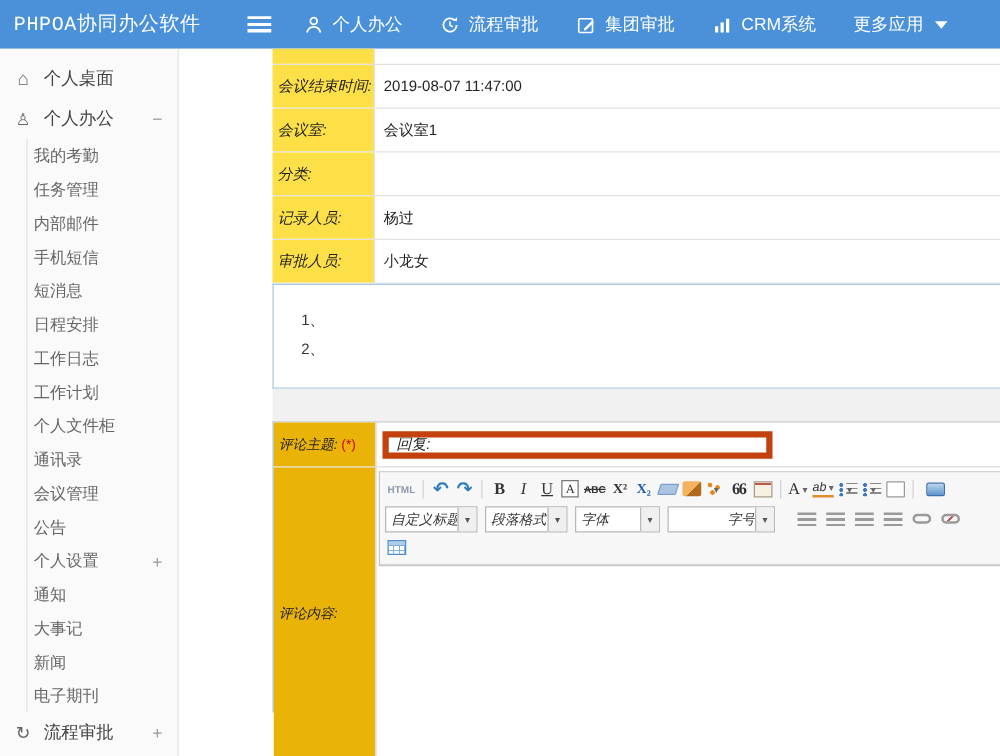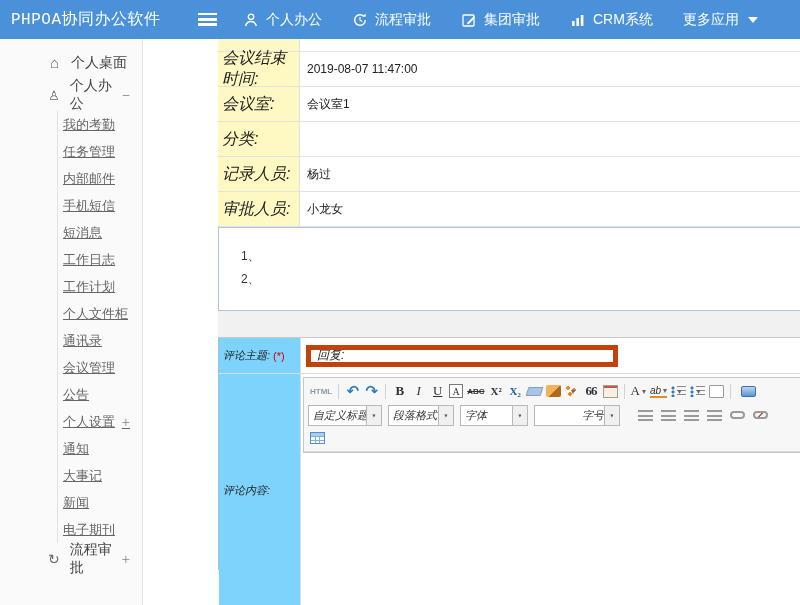--- a/index.html
+++ b/index.html
@@ -15,55 +15,55 @@
           background:linear-gradient(#fff 0 2.5px,transparent 2.5px 5.5px,#fff 5.5px 8px,transparent 8px 10.5px,#fff 10.5px 13px);}
   .topnav{display:flex;align-items:center;margin-left:26px;}
   .nav-item{display:flex;align-items:center;gap:7px;margin-right:30px;font-size:14px;cursor:pointer;white-space:nowrap;}
   .nav-ic{display:inline-flex;width:16px;height:16px;}
   .nav-ic svg{width:16px;height:16px;}
   .dd-caret{width:0;height:0;border-left:5px solid transparent;border-right:5px solid transparent;
             border-top:6px solid #fff;margin-left:2px;}
 
   
   .sidebar{position:absolute;top:39px;left:0;bottom:0;width:143px;background:#fafafa;
-           border-right:1px solid #e3e3e3;padding-top:8px;overflow:hidden;padding-left:36px;}
+           border-right:1px solid #e3e3e3;padding-top:8px;overflow:hidden;}
   .s-item{display:flex;align-items:center;cursor:pointer;position:relative;color:#555;}
   .s-item.lv0{height:32px;padding:0 12px 0 10px;font-size:14px;color:#444;}
-  .s-item.lv1{height:27px;padding:0 12px 0 27px;font-size:13px;color:#666;text-decoration:underline;}
+  .s-item.lv1{height:27px;padding:0 12px 0 27px;font-size:13px;color:#666;}
   .s-item.lv1::before{content:"";position:absolute;left:21px;top:0;bottom:0;width:1px;background:#e2e2e2;}
   .s-icon{display:none;width:17px;height:16px;margin-right:8px;color:#666;font-size:14px;line-height:16px;text-align:center;}
   .lv0 .s-icon{display:inline-block;}
   .ic-home::before{content:"⌂";font-size:15px;}
   .ic-user::before{content:"♙";font-size:13px;}
   .ic-flow::before{content:"↻";font-size:14px;}
   .s-toggle{margin-left:auto;color:#9a9a9a;font-size:14px;}
 
   
   .content{position:absolute;top:39px;left:144px;right:0;bottom:0;background:#fff;}
   .col{margin-left:74px;}
 
   
   .f-row{display:flex;align-items:stretch;border-bottom:1px solid #e2e2e2;height:35px;}
   .f-row.partial{height:13px;}
-  .f-lab{width:82px;background:#fef9c3;border-right:1px solid #e2e2e2;display:flex;align-items:center;
-         padding-left:4px;font-size:16px;color:#222;font-style:italic;flex:none;}
+  .f-lab{width:82px;background:#fde047;border-right:1px solid #e2e2e2;display:flex;align-items:center;
+         padding-left:4px;font-size:12px;color:#222;font-style:italic;flex:none;}
   .f-val{display:flex;align-items:center;padding-left:7px;font-size:12px;color:#222;flex:1;text-align:right;}
 
   
   .notes-box{border:1px solid #a9c7de;border-right:none;height:84px;padding:17px 0 0 22px;
              font-size:12px;color:#333;background:#fff;}
   .note-line{line-height:23px;}
 
   .section-gap{height:26px;background:#f1f1f1;}
 
   
   .c-table{border-top:1px solid #c9c9c9;border-left:1px solid #9fc3dd;height:233px;}
   .c-row1{display:flex;align-items:stretch;height:36px;border-bottom:1px solid #dcdcdc;}
   .c-row2{display:flex;align-items:stretch;height:197px;}
-  .c-lab{width:82px;background:#7dd3fc;border-right:1px solid #dcdcdc;display:flex;align-items:center;
+  .c-lab{width:82px;background:#eab308;border-right:1px solid #dcdcdc;display:flex;align-items:center;
          padding-left:4px;font-size:11px;color:#222;font-style:italic;flex:none;gap:3px;}
   .c-lab.tall{height:232px;}
   .req{color:#cc0000;font-style:normal;}
   .c-val{flex:1;display:flex;align-items:center;padding-left:5px;}
   .c-val.top{align-items:flex-start;padding-top:3px;padding-left:2px;}
   .subject-input{width:312px;height:22px;border:5px solid #c2410c;font-size:12px;padding:0 6px;
                  font-style:italic;color:#222;outline:none;background:#fff;}
 
   
   .editor{flex:1;border:1px solid #c6c6c6;border-right:none;display:flex;flex-direction:column;background:#fff;}
@@ -102,21 +102,21 @@
   .i-monitor{width:14px;height:11px;background:linear-gradient(#bcd6ee,#5e97cf);border:1px solid #3c72ab;border-radius:2px;margin-left:6px;}
   .i-align{width:13px;height:11px;background:repeating-linear-gradient(to bottom,#9a9a9a 0 2px,transparent 2px 4.5px);margin:0 4px;}
   .i-link{width:14px;height:8px;border:2px solid #9a9a9a;border-radius:4px;margin:0 4px;}
   .i-unlink{width:14px;height:8px;border:2px solid #9a9a9a;border-radius:4px;margin:0 4px;
             background:linear-gradient(135deg,transparent 42%,#c0564f 42% 58%,transparent 58%);}
   .i-table{width:14px;height:12px;border:1px solid #4d8fcc;background-color:#fff;margin:1px 2px;
            background-image:linear-gradient(#aecdea 0 3px,transparent 3px),
              repeating-linear-gradient(to right,transparent 0 3.5px,#7fb0dd 3.5px 4.5px),
              repeating-linear-gradient(to bottom,transparent 0 3px,#7fb0dd 3px 4px);}
   .sels{display:flex;align-items:center;gap:6px;}
-  .sel{height:21px;border:1px solid #b8b8b8;background:#fff;display:flex;align-items:center;cursor:pointer;font-family:Liberation Mono, monospace;}
+  .sel{height:21px;border:1px solid #b8b8b8;background:#fff;display:flex;align-items:center;cursor:pointer;}
   .sel:nth-child(1){width:74px;}
   .sel:nth-child(2){width:66px;}
   .sel:nth-child(3){width:68px;}
   .sel:nth-child(4){width:86px;text-align:right;}
   .sel-label{flex:1;font-size:11px;color:#333;padding-left:4px;font-style:italic;white-space:nowrap;overflow:hidden;}
   .sel-arrow{width:15px;height:100%;border-left:1px solid #b8b8b8;background:#f0f0f0;
              display:flex;align-items:center;justify-content:center;}
   .sel-arrow::after{content:"▾";font-size:8px;color:#555;}
   .r2icons{display:flex;align-items:center;margin-left:14px;}
   .editor-body{flex:1;background:#fff;cursor:text;}
@@ -212,20 +212,25 @@
         <span class="s-label">手机短信</span>
         <span class="s-toggle"></span>
       </div>
 
       <div class="s-item lv1">
 
         <span class="s-label">短消息</span>
         <span class="s-toggle"></span>
       </div>
 
+      <div class="s-item lv1">
+
+        <span class="s-label">日程安排</span>
+        <span class="s-toggle"></span>
+      </div>
 
       <div class="s-item lv1">
 
         <span class="s-label">工作日志</span>
         <span class="s-toggle"></span>
       </div>
 
       <div class="s-item lv1">
 
         <span class="s-label">工作计划</span>

